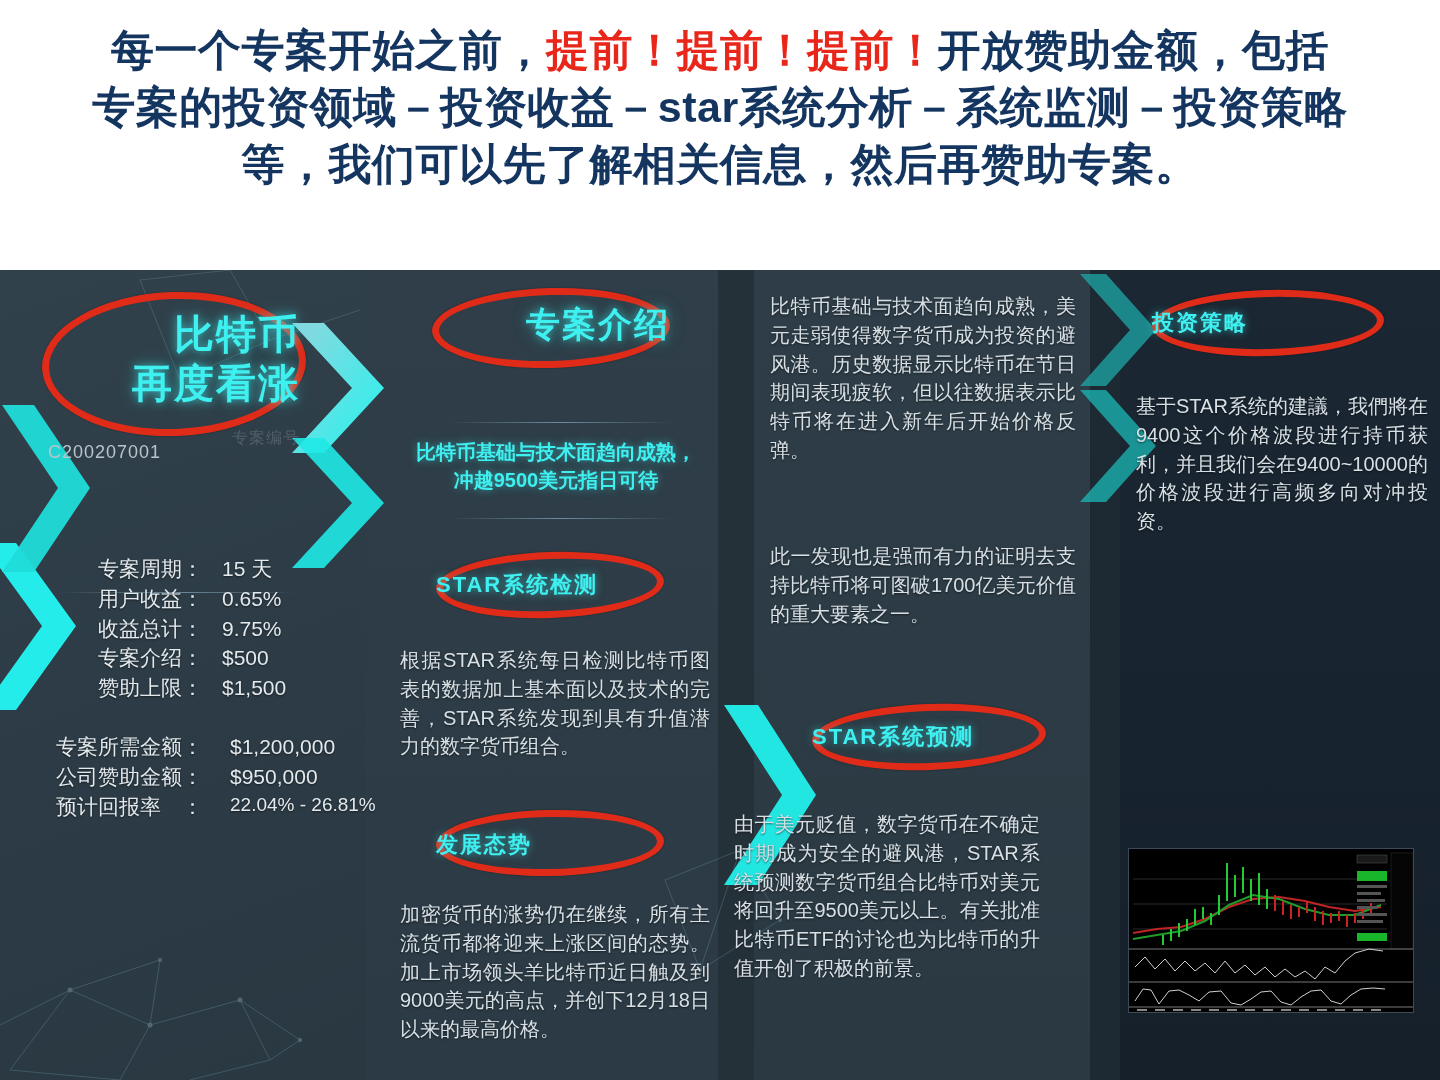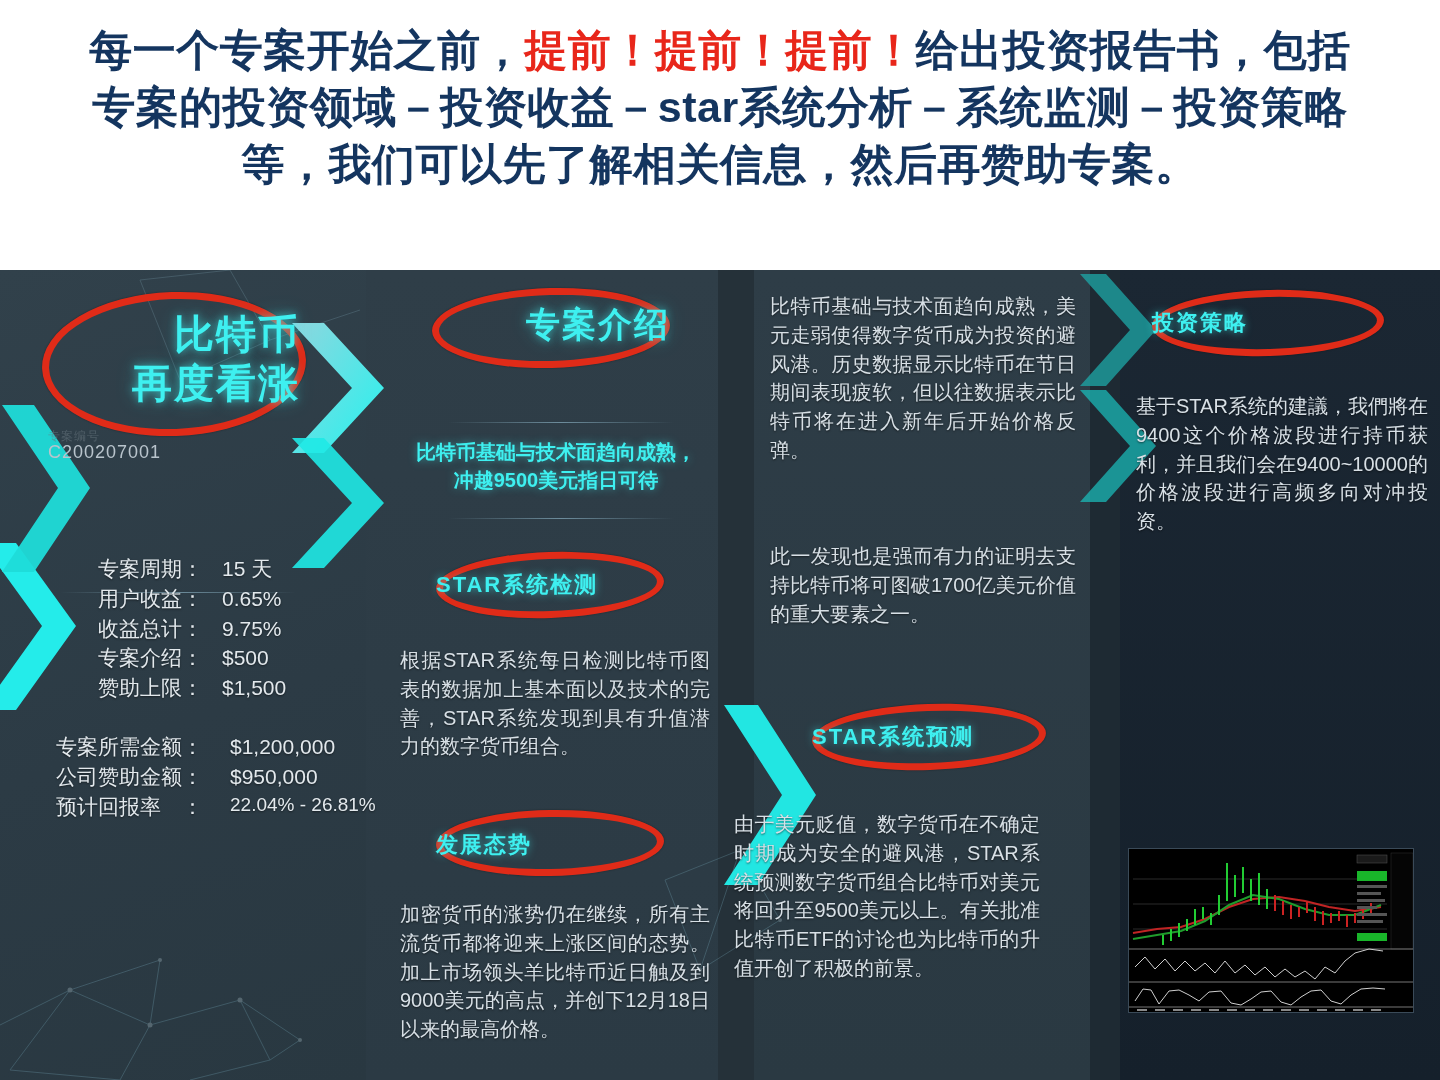--- a/index.html
+++ b/index.html
@@ -83,23 +83,23 @@
   }
   .code-line {
     position: absolute;
     text-align: left;
     color: #b9c4cc;
     font-size: 18px;
     letter-spacing: 1px;
   }
   .code-faint {
     position: absolute;
-    text-align: left;
+    text-align: right;
     color: #6a7880;
-    font-size: 12px;
+    font-size: 16px;
     letter-spacing: 1px;
     opacity: .55;
     font-family: Liberation Mono, monospace;
   }
   .hr-glow {
     position: absolute;
     height: 1px;
     background: linear-gradient(90deg, rgba(140,190,210,0) 0%, rgba(160,205,225,.55) 50%, rgba(140,190,210,0) 100%);
   }
 
@@ -142,21 +142,21 @@
     background: #000000;
     border: 1px solid #3a4a58;
     overflow: hidden;
   }
 </style>
 </head>
 <body>
 
 <div id="header">
   <div class="hdr-line">
-    <span>每一个专案开始之前，</span><span class="hdr-red">提前！提前！提前！</span><span>给出投资报告书，包括</span>
+    <span>每一个专案开始之前，</span><span class="hdr-red">提前！提前！提前！</span><span>开放赞助金额，包括</span>
   </div>
   <div class="hdr-line">专案的投资领域－投资收益－star系统分析－系统监测－投资策略</div>
   <div class="hdr-line">等，我们可以先了解相关信息，然后再赞助专案。</div>
 </div>
 
 <div id="poster">
 
   <div class="band band-a"></div>
   <div class="band band-b"></div>
   <div class="band band-c"></div>

